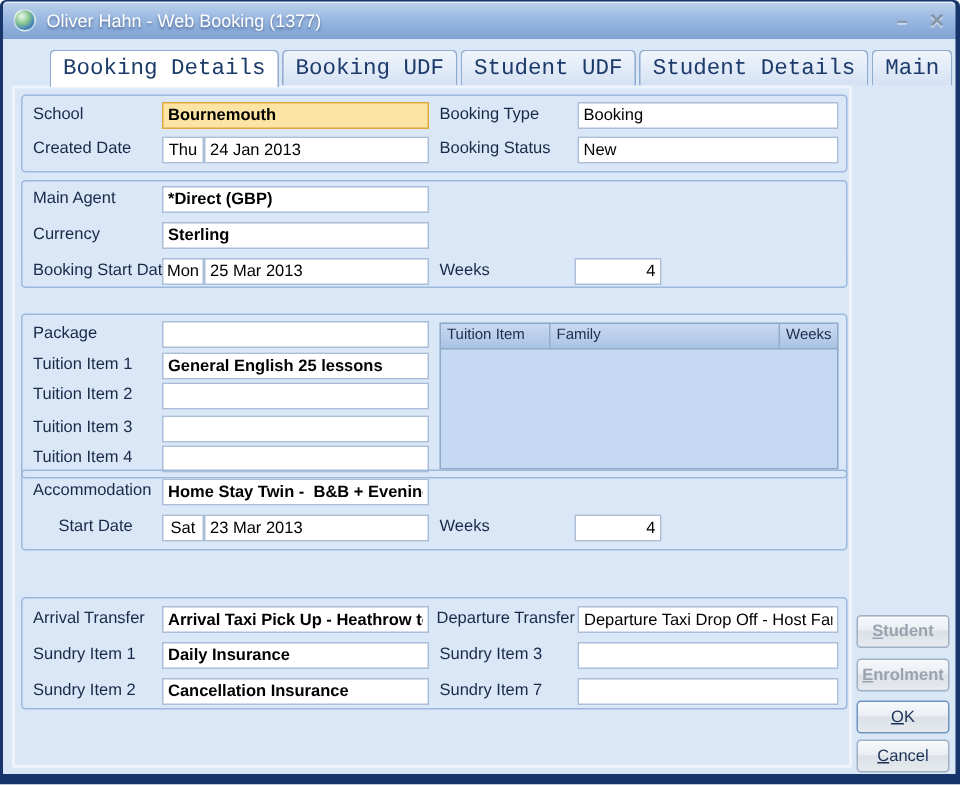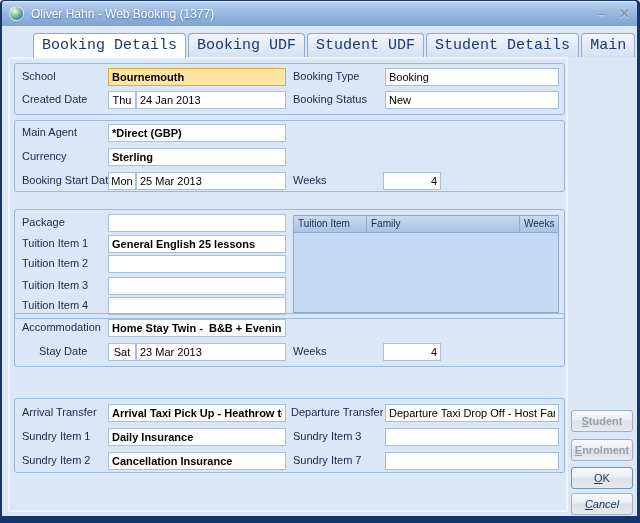--- a/index.html
+++ b/index.html
@@ -109,21 +109,21 @@
     position:absolute; left:569px; width:62px; height:22px;
     font-family:"Liberation Sans", sans-serif; font-size:11px; color:#1b3256;
     background:linear-gradient(#f7f9fb, #eaeef3 45%, #dbe1e7 50%, #e6eaef);
     border:1px solid #9fb0c4; border-radius:3px;
     padding:0; cursor:default;
   }
   .btn.disabled { color:#9aa2ad;font-weight:bold; }
   #btn-student   { top:384px; }
   #btn-enrolment { top:413px; }
   #btn-ok        { top:441px; border-color:#6e93c0; }
-  #btn-cancel    { top:467px;font-style:italic; }
+  #btn-cancel    { top:467px; }
 </style>
 </head>
 <body>
 
 <div class="window">
 
   <div class="titlebar">
     <span class="app-icon"></span>
     <span class="title">Oliver Hahn - Web Booking (1377)</span>
     <span class="win-btn">–</span>
@@ -185,21 +185,21 @@
             <div class="th" style="width:153px;">Family</div>
             <div class="th last" style="width:38px;">Weeks</div>
           </div>
           <div class="tbl-body"></div>
         </div>
       </div>
 
       <div class="groupbox" id="gb-accommodation">
         <span class="lbl" style="left:7px; top:7px;">Accommodation</span>
         <input class="fld col1" style="top: 5px;" value="Home Stay Twin -  B&amp;B + Evening Me">
-        <span class="lbl" style="left:24px; top:31px;">Stay Date</span>
+        <span class="lbl" style="left:24px; top:31px;">Start Date</span>
         <input class="fld daybox" style="top: 29px;" value="Sat">
         <input class="fld datebox" style="top: 29px;" value="23 Mar 2013">
         <span class="lbl" style="left:278px; top:31px;">Weeks</span>
         <input class="fld weeks" style="top: 29px;" value="4">
       </div>
 
       <div class="groupbox" id="gb-transfers">
         <span class="lbl" style="left:7px; top:7px;">Arrival Transfer</span>
         <input class="fld col1" style="top: 5px;" value="Arrival Taxi Pick Up - Heathrow to Host">
         <span class="lbl" style="left:276px; top:7px;">Departure Transfer</span>

